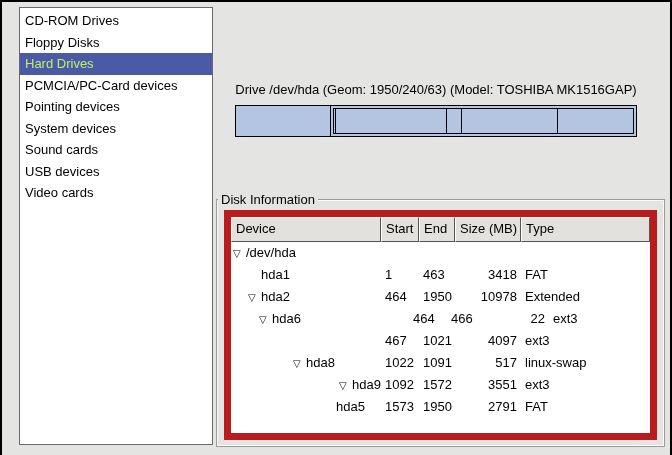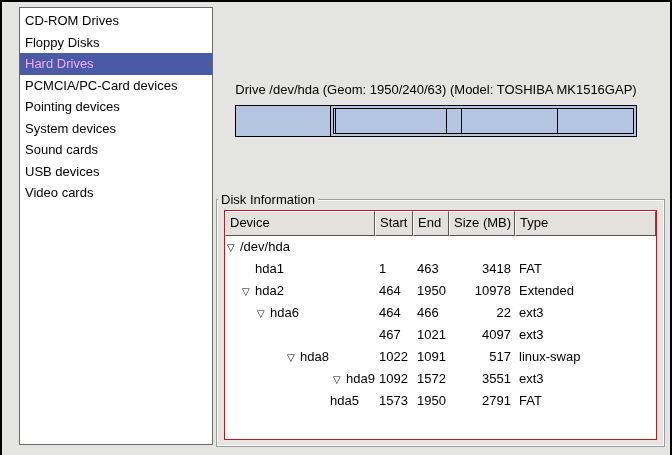--- a/index.html
+++ b/index.html
@@ -12,21 +12,21 @@
     font-size:13px;color:#000;overflow:hidden;
   }
   
   .sidebar{
     position:absolute;left:17px;top:5px;width:194px;height:438px;
     background:#fff;border:1px solid #6b6b6b;padding-top:2px;overflow:hidden;
   }
   .list-item{
     height:21.5px;line-height:21.5px;padding-left:5px;white-space:nowrap;cursor:default;
   }
-  .list-item.selected{background:var(--selection,#4b5aa7);color:#f0abfc;}
+  .list-item.selected{background:var(--selection,#4b5aa7);color:#bef264;}
   
   .drive-title{
     position:absolute;left:233px;top:80px;width:402px;text-align:center;white-space:nowrap;
   }
   .drive-bar{
     position:absolute;left:233px;top:103px;width:402px;height:32px;
     border:1px solid #000;background:var(--bar-fill,#b3c5e1);display:flex;
   }
   .bar-seg{height:100%;}
   .bar-seg.primary{border-right:1px solid #000;}
@@ -39,21 +39,21 @@
     position:absolute;left:214px;top:197px;width:449px;height:248px;
     border:1px solid #9b9b9b;box-shadow:inset 0 0 0 1px #fbfbfa;
   }
   .frame-label{
     position:absolute;left:216px;top:190px;height:15px;line-height:15px;
     background:var(--window-bg,#e4e4e2);padding:0 3px;white-space:nowrap;
   }
   
   .disk-table{
     position:absolute;left:222px;top:208px;width:433px;height:230px;
-    background:#fff;border:1px solid #b91c1c;overflow:hidden;
+    background:#fff;border:7px solid #b91c1c;overflow:hidden;
   }
   .thead{display:flex;height:25px;}
   .th{
     background:#e3e1de;
     border-top:1px solid #fdfdfd;border-left:1px solid #fdfdfd;
     border-right:1px solid #55544f;border-bottom:1px solid #55544f;
     padding-left:4px;line-height:22px;white-space:nowrap;overflow:hidden;cursor:default;
   }
   .trow{display:flex;height:22px;line-height:22px;white-space:nowrap;}
   .td{overflow:hidden;}
@@ -128,21 +128,21 @@
           <div class="td c-type">FAT</div>
         </div>
         <div class="trow">
           <div class="td c-device" style="padding-left: 17px;"><span class="expander">▽</span><span>hda2</span></div>
           <div class="td c-start">464</div>
           <div class="td c-end">1950</div>
           <div class="td c-size">10978</div>
           <div class="td c-type">Extended</div>
         </div>
         <div class="trow">
-          <div class="td c-device" style="padding-left: 32px;"><span class="expander">▽</span><span>hda6</span></div>
+          <div class="td c-device" style=" margin-left: 28px;"><span class="expander">▽</span><span>hda6</span></div>
           <div class="td c-start">464</div>
           <div class="td c-end">466</div>
           <div class="td c-size">22</div>
           <div class="td c-type">ext3</div>
         </div>
         <div class="trow">
           <div class="td c-device" style="padding-left: 47px; margin-top: 30px;"><span class="expander">▽</span><span>hda7</span></div>
           <div class="td c-start">467</div>
           <div class="td c-end">1021</div>
           <div class="td c-size">4097</div>

